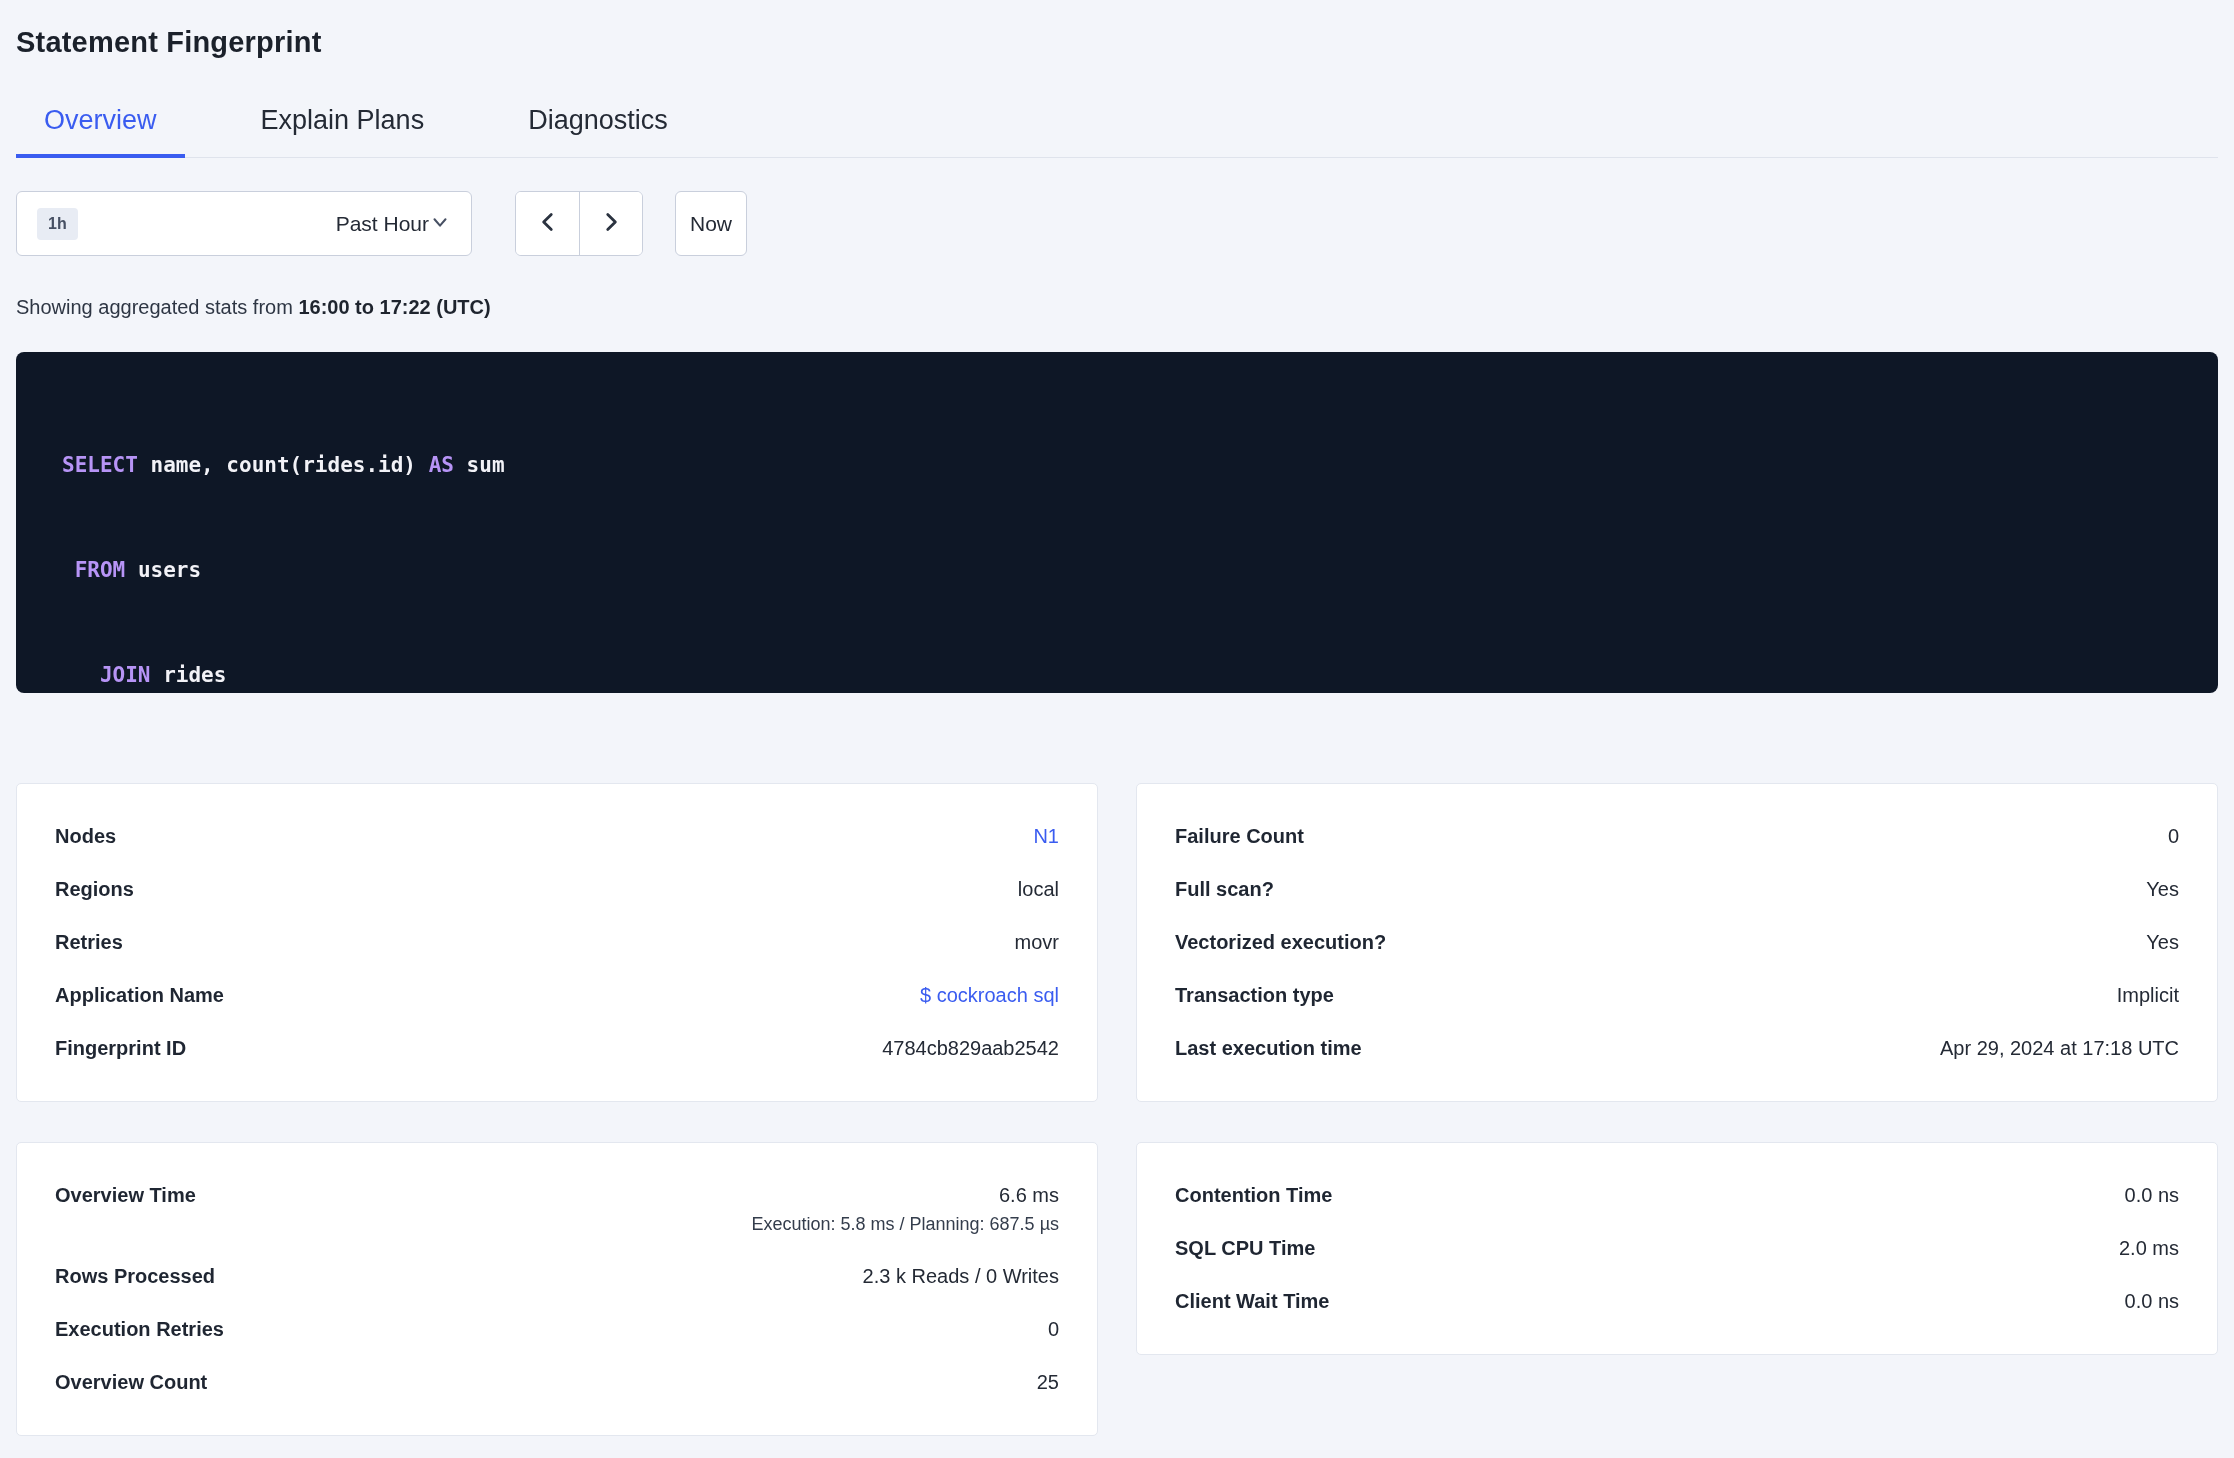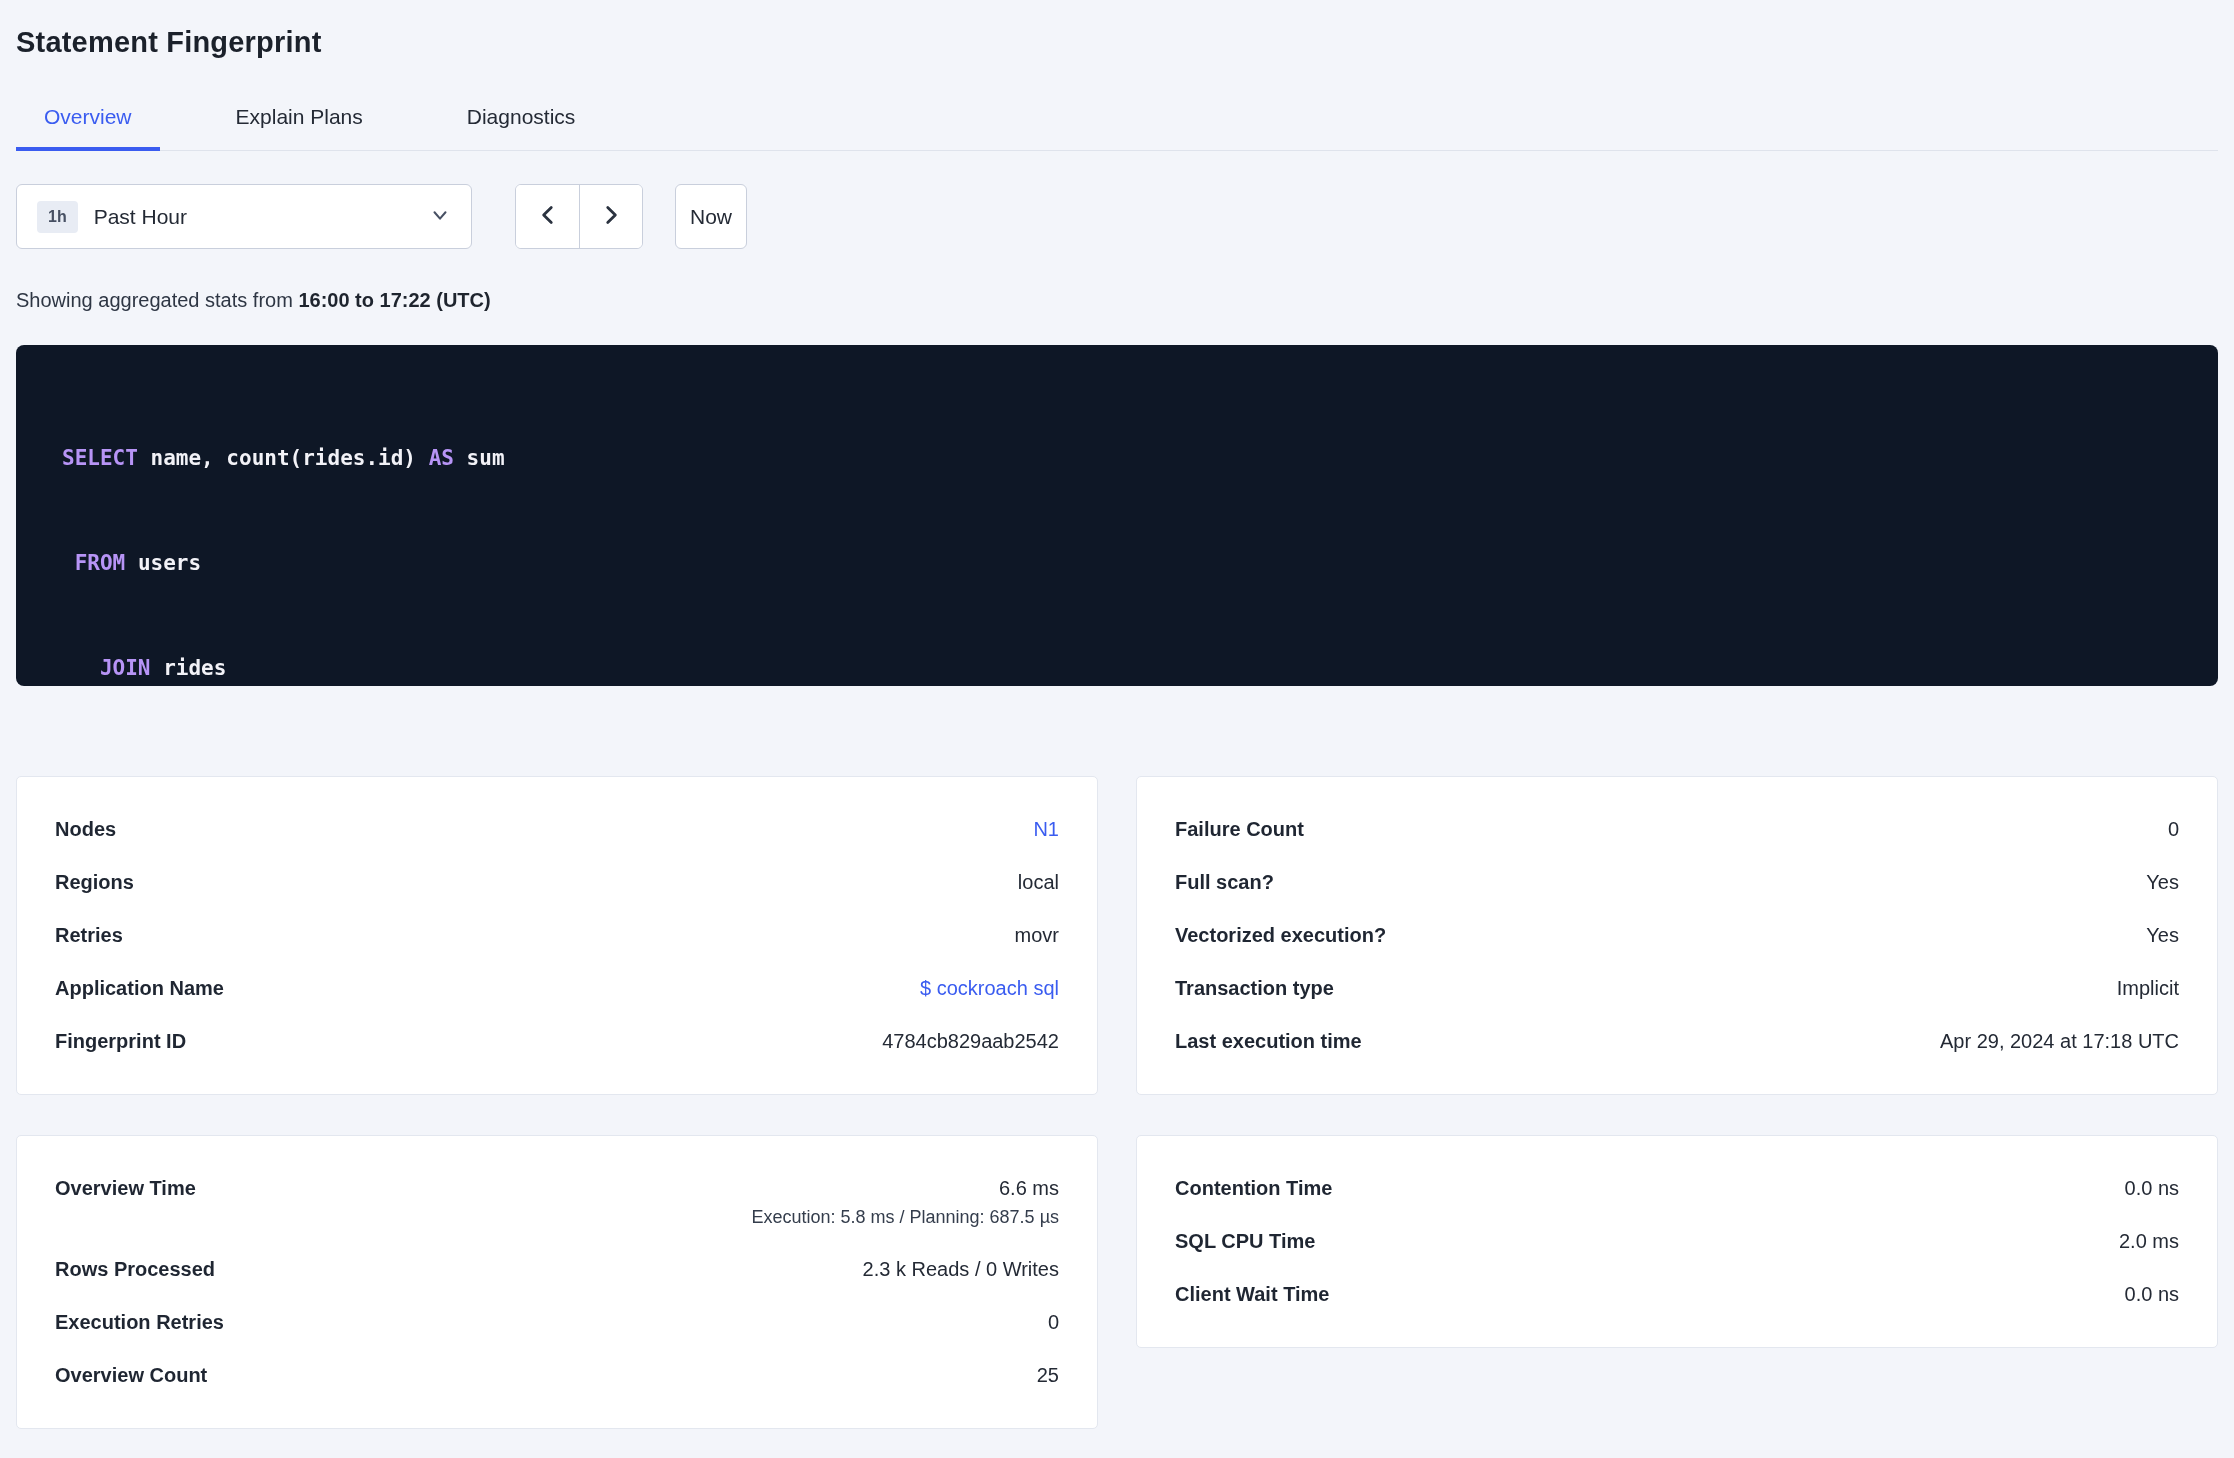--- a/index.html
+++ b/index.html
@@ -10,36 +10,36 @@
     font-family: "Liberation Sans", sans-serif;
     color:#242a35;
     overflow:hidden;
   }
   .page { padding:26px 16px 0 16px; }
 
   h1.page-title { font-size:29px; font-weight:700; color:#1b212b; letter-spacing:.2px; }
 
   .tabs { display:flex; margin-top:30px; border-bottom:1px solid #dfe3ec; }
   .tab {
-    font-size:21px; color:#242a35; cursor:pointer;
+    font-size:27px; color:#242a35; cursor:pointer;
     padding:16px 28px 18px 28px;
     border-bottom:4px solid transparent; margin-bottom:-1px;
     background:none; border-top:none; border-left:none; border-right:none;
     font-family:inherit;
   }
   .tab + .tab { margin-left:48px; }
   .tab.active { color:var(--accent-blue, #3a5cf0); border-bottom:4px solid var(--accent-blue, #3a5cf0); }
 
   .controls { display:flex; align-items:center; margin-top:33px;gap:16px; }
   .time-select {
     width:456px; height:65px; background:#fff; border:1px solid #c9cfdc; border-radius:6px;
     display:flex; align-items:center; padding:0 20px; cursor:pointer; font-family:inherit;
   }
   .interval-badge { background:#e8ecf4; color:#475063; font-weight:700; font-size:16px; padding:7px 11px; border-radius:4px; }
-  .range-label { font-size:21px; margin-left:16px; flex:1; text-align:left; color:#242a35; }
+  .range-label { font-size:21px; margin-left:16px; flex:1; text-align:right; color:#242a35; }
 
   .arrow-group { display:flex; margin-left:27px; border:1px solid #c9cfdc; border-radius:6px; overflow:hidden; background:#fff; height:65px; }
   .arrow-btn { width:63px; height:63px; background:#fff; border:none; display:flex; align-items:center; justify-content:center; cursor:pointer; }
   .arrow-btn + .arrow-btn { border-left:1px solid #c9cfdc; }
 
   .now-btn {
     margin-left:16px; height:65px; padding:0 14px; font-size:21px; font-family:inherit;
     background:#fff; border:1px solid #c9cfdc; border-radius:6px; color:#242a35; cursor:pointer;
   }
 

